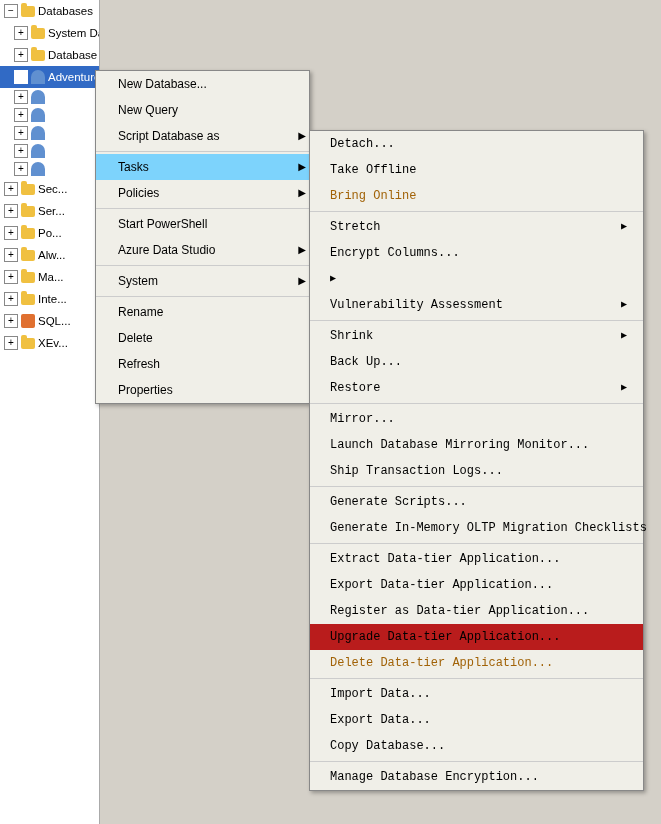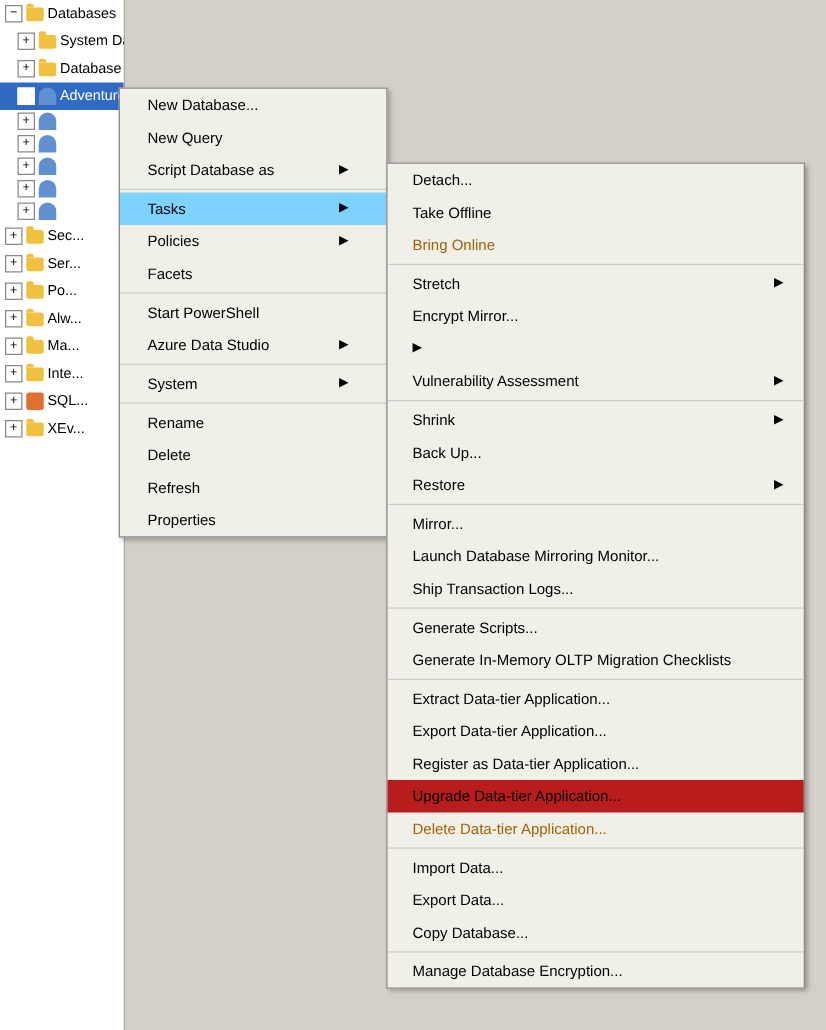--- a/index.html
+++ b/index.html
@@ -69,21 +69,21 @@
       background: #f0efe8;
       border: 1px solid #888;
       box-shadow: 2px 2px 4px rgba(0,0,0,0.3);
       z-index: 10;
     }
 
     .ctx-item {
       display: flex;
       align-items: center;
       justify-content: space-between;
-      padding: 4px 30px 4px 22px;
+      padding: 4px 3px 4px 22px;
       cursor: default;
       color: #000;
       line-height: 18px;
       white-space: nowrap;
       font-size: 12px;
     }
     .ctx-item.highlighted {
       background: #7dd3fc;
       color: #000;
     }
@@ -111,20 +111,21 @@
     .ctx-item-right {
       display: flex;
       align-items: center;
       justify-content: space-between;
       padding: 4px 16px 4px 20px;
       cursor: default;
       color: #000;
       line-height: 18px;
       white-space: nowrap;
       font-size: 12px;
+      font-family: Liberation Mono, monospace;
     }
     .ctx-item-right.highlighted-yellow {
       background: #b91c1c;
       color: #000;
     }
     .ctx-item-right.disabled {
       color: #a16207;
     }
     .ctx-separator-right {
       height: 1px;
@@ -281,23 +282,20 @@
   </div>
   <div class="ctx-separator"></div>
   <div class="ctx-item highlighted">
     <span>Tasks</span>
     <span class="arrow">▶</span>
   </div>
   <div class="ctx-item">
     <span>Policies</span>
     <span class="arrow">▶</span>
   </div>
-  <div class="ctx-item">
-    <span>Facets</span>
-  </div>
   <div class="ctx-separator"></div>
   <div class="ctx-item">
     <span>Start PowerShell</span>
   </div>
   <div class="ctx-item">
     <span>Azure Data Studio</span>
     <span class="arrow">▶</span>
   </div>
   <div class="ctx-separator"></div>
   <div class="ctx-item">
@@ -328,21 +326,21 @@
   </div>
   <div class="ctx-item-right disabled">
     <span>Bring Online</span>
   </div>
   <div class="ctx-separator-right"></div>
   <div class="ctx-item-right">
     <span>Stretch</span>
     <span class="arrow">▶</span>
   </div>
   <div class="ctx-item-right">
-    <span>Encrypt Mirror...</span>
+    <span>Encrypt Columns...</span>
   </div>
   <div class="ctx-item-right">
     <span class="arrow">▶</span>
   </div>
   <div class="ctx-item-right">
     <span>Vulnerability Assessment</span>
     <span class="arrow">▶</span>
   </div>
   <div class="ctx-separator-right"></div>
   <div class="ctx-item-right">

